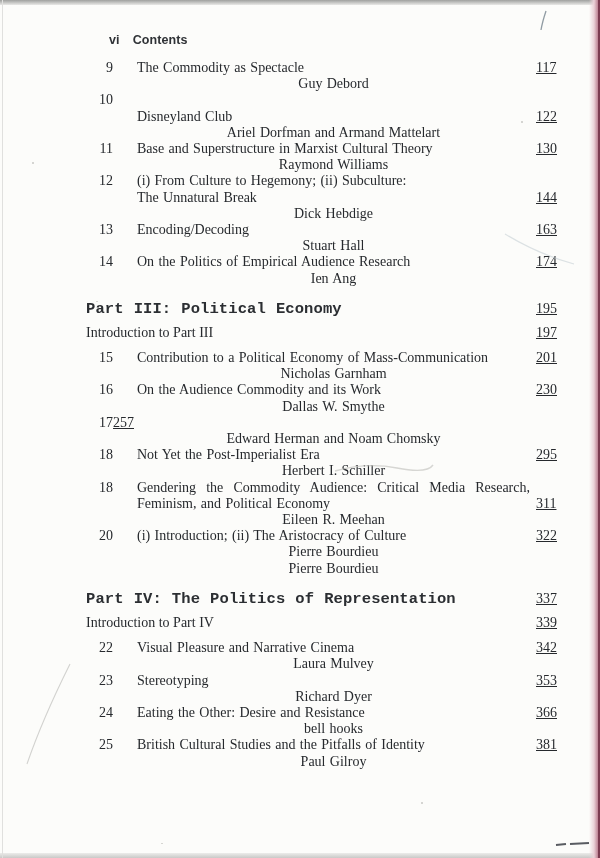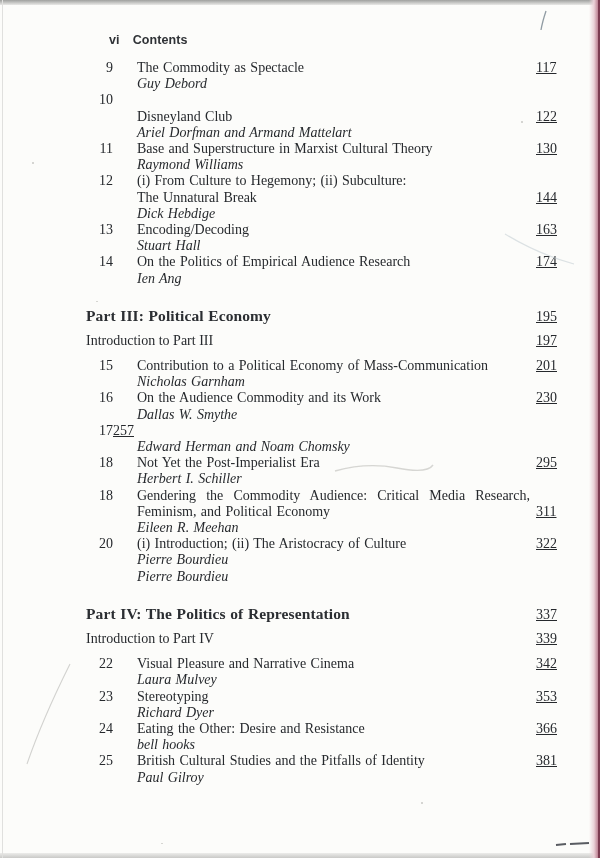--- a/index.html
+++ b/index.html
@@ -25,25 +25,25 @@
     color:#2f3236;letter-spacing:.1px;
   }
   .page-header .folio{margin-right:13px;}
 
   
   .toc{position:absolute;left:86px;right:30px;top:60px;font-size:14px;line-height:16.2px;}
   .row{display:flex;align-items:baseline;word-spacing:.06em;}
   .num-col{flex:none;width:27px;text-align:right;}
   .title-col{flex:1;margin-left:24px;padding-right:6px;}
   .page-col{flex:none;width:34px;text-align:left;text-decoration:underline;}
-  .author .title-col{font-style:italic;}
+  .author .title-col{text-align:center;}
   .stretch{text-align:justify;text-align-last:justify;}
   .part-heading-row{display:flex;align-items:baseline;margin-top:13px;margin-bottom:7px;line-height:18px;}
-  .part-heading-label{flex:1;font-family:Liberation Serif, serif;
-    font-size:15.5px;font-weight:600;color:#2b2e32;letter-spacing:.1px;word-spacing:.04em;margin-top:7px;}
+  .part-heading-label{flex:1;font-family:Liberation Mono, monospace;
+    font-size:15.5px;font-weight:600;color:#2b2e32;letter-spacing:.1px;word-spacing:.04em;}
   .intro-row{display:flex;align-items:baseline;margin-bottom:9px;line-height:16.2px;}
   .intro-label{flex:1;}
 
   
   .artifacts{position:absolute;left:0;top:0;pointer-events:none;}
   .speck{position:absolute;border-radius:50%;background:#c9c9c5;}
 </style>
 </head>
 <body>
 

